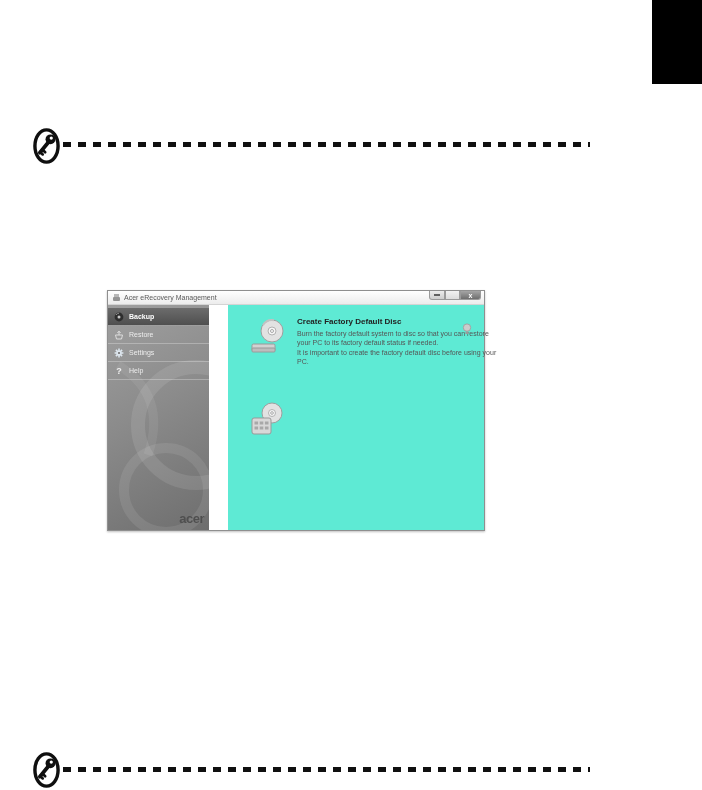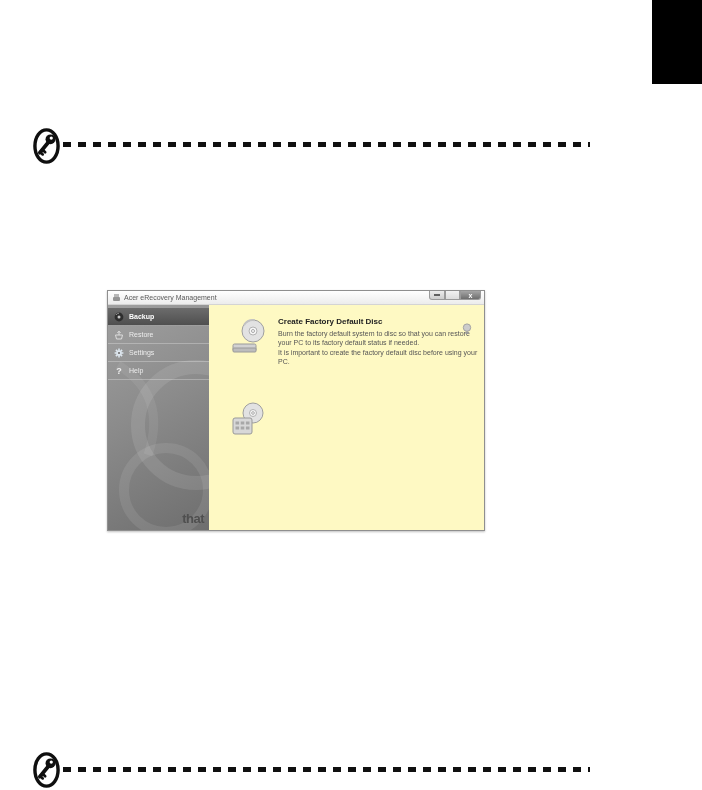--- a/index.html
+++ b/index.html
@@ -41,21 +41,21 @@
   .side-nav { position:relative; padding-top:3px; }
   .side-item { height:18px; display:flex; align-items:center; gap:5px; padding-left:6px;
     font-size:7px; color:#ececec; border-bottom:1px solid rgba(255,255,255,0.28); cursor:default; }
   .side-item.active { background:linear-gradient(#6c6c6c,#4f4f4f); color:#fff; font-weight:bold;
     border-bottom:1px solid rgba(255,255,255,0.35); }
   .side-ic { width:10px; height:10px; flex:none; display:flex; align-items:center; justify-content:center; }
   .help-glyph { font-size:9px; font-weight:bold; color:#f0f0f0; }
   .brand { position:absolute; right:5px; bottom:4px; font-size:13px; font-weight:bold;
     color:#4f4f4f; letter-spacing:-0.5px; }
 
-  .main-pane { position:relative; flex:1; background:#fef9c3; }
+  .main-pane { position:relative; flex:1; background:#5eead4;margin-left:19px; }
   .feature { position:absolute; display:flex; gap:9px; cursor:default; }
   .feature-1 { left:22px; top:12px; }
   .feature-2 { left:20px; top:96px; }
   .f-icon { flex:none; }
   .f-text { width:206px; }
   .f-title { font-size:8px; font-weight:bold; color:#222; margin-bottom:3px; }
   .f-body { font-size:7px; color:#555; line-height:1.35; }
   .bulb { position:absolute; right:12px; top:18px; }
 </style>
 </head>
@@ -136,21 +136,21 @@
             <span>Settings</span>
           </div>
           <div class="side-item">
             <span class="side-ic">
               <span class="help-glyph">?</span>
             </span>
             <span>Help</span>
           </div>
         </div>
 
-        <div class="brand">that</div>
+        <div class="brand">acer</div>
       </div>
 
       <div class="main-pane">
 
         <div class="feature feature-1">
           <svg class="f-icon" width="38" height="42" viewBox="0 0 38 42">
             <circle cx="22" cy="14" r="11" fill="#e2e2e2" stroke="#9f9f9f"></circle>
             <path d="M13 8 A11 11 0 0 1 24 3.2" stroke="#c2c2c2" stroke-width="2" fill="none"></path>
             <circle cx="22" cy="14" r="4" fill="#f6f6f6" stroke="#b2b2b2"></circle>
             <circle cx="22" cy="14" r="1.5" fill="#ffffff" stroke="#a8a8a8"></circle>

